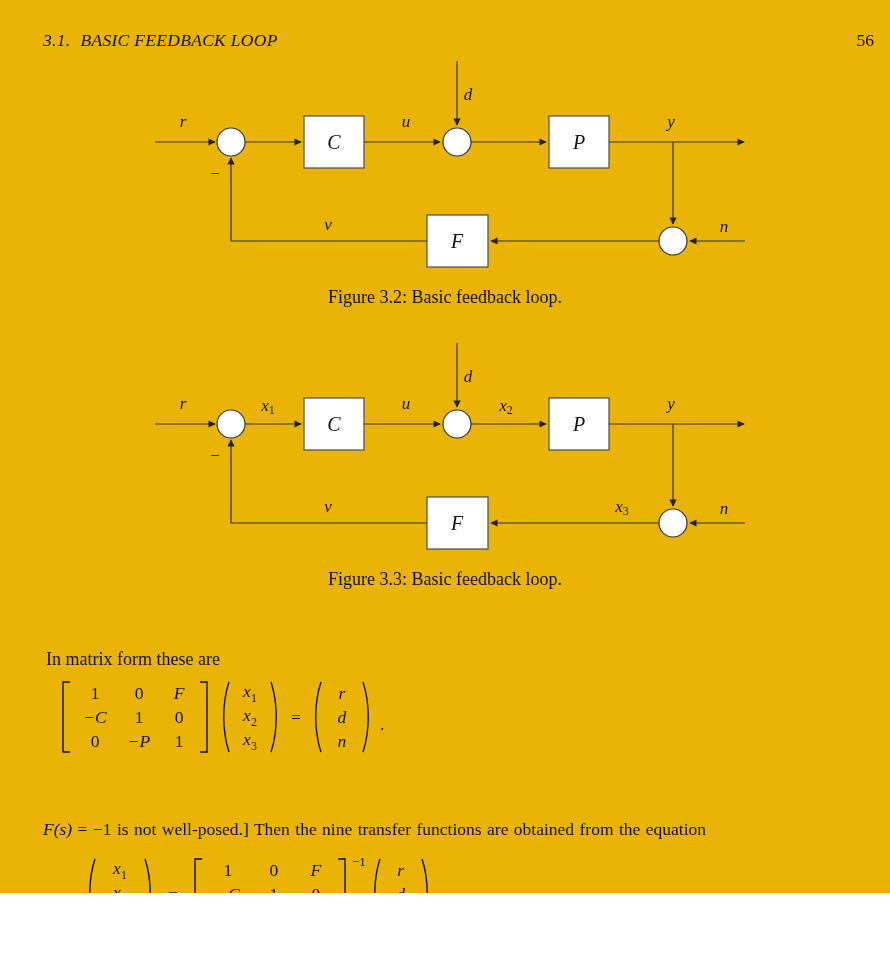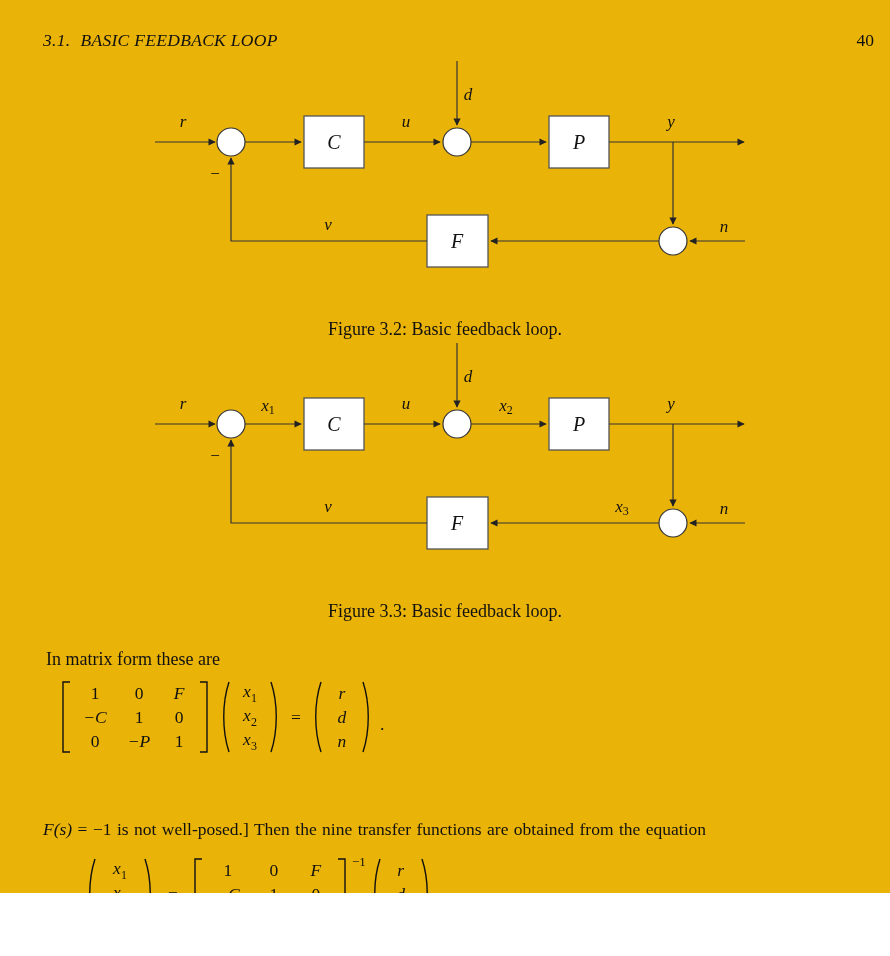--- a/index.html
+++ b/index.html
@@ -16,21 +16,21 @@
   svg.fig{position:absolute;left:0;width:890px;height:222px;}
   #fig32{top:54px;}
   #fig33{top:336px;}
   svg.fig line, svg.fig polyline{stroke:#333;stroke-width:1.2;fill:none;}
   svg.fig rect{fill:#fff;stroke:#555;stroke-width:1.3;}
   svg.fig circle{fill:#fff;stroke:#333;stroke-width:1.2;}
   svg.fig text{font-family:"Liberation Serif",serif;fill:#111;}
   .slab{font-size:20px;font-style:italic;}
   .ssig{font-size:17px;font-style:italic;}
   .ssub{font-size:12px;font-style:normal;}
-  .caption{position:absolute;left:0;width:890px;text-align:center;font-size:18px;margin-top:32px;}
+  .caption{position:absolute;left:0;width:890px;text-align:center;font-size:18px;}
   
   .intro{position:absolute;left:46px;top:649px;font-size:18px;}
   .para{position:absolute;left:43px;top:768px;width:837px;font-size:17.5px;
     line-height:26.5px;word-spacing:0.06em;}
   .jline{text-align:justify;text-align-last:justify;white-space:normal;}
   .nline{text-align:left;margin-top:48px;}
   .it{font-style:italic;}
   
   .equation{position:absolute;display:flex;align-items:center;font-size:17.5px;}
   .eq1{left:58px;top:679px;height:76px;}
@@ -51,21 +51,21 @@
 </style>
 </head>
 <body>
 
 <div class="page">
 
   <div class="running-header">
     <div class="rh-left">
       <span>3.1.</span><span class="sp"></span><span>BASIC FEEDBACK LOOP</span>
     </div>
-    <div>40</div>
+    <div>56</div>
   </div>
 
   <svg class="fig" id="fig32" viewBox="0 0 890 222">
     <defs>
       <marker id="arr" viewBox="0 0 10 10" refX="9" refY="5" markerWidth="8" markerHeight="6" orient="auto-start-reverse">
         <path d="M0,0 L10,5 L0,10 z" fill="#222"></path>
       </marker>
     </defs>
     <line x1="155" y1="88" x2="215" y2="88" marker-end="url(#arr)"></line>
     <circle cx="231" cy="88" r="14"></circle>

